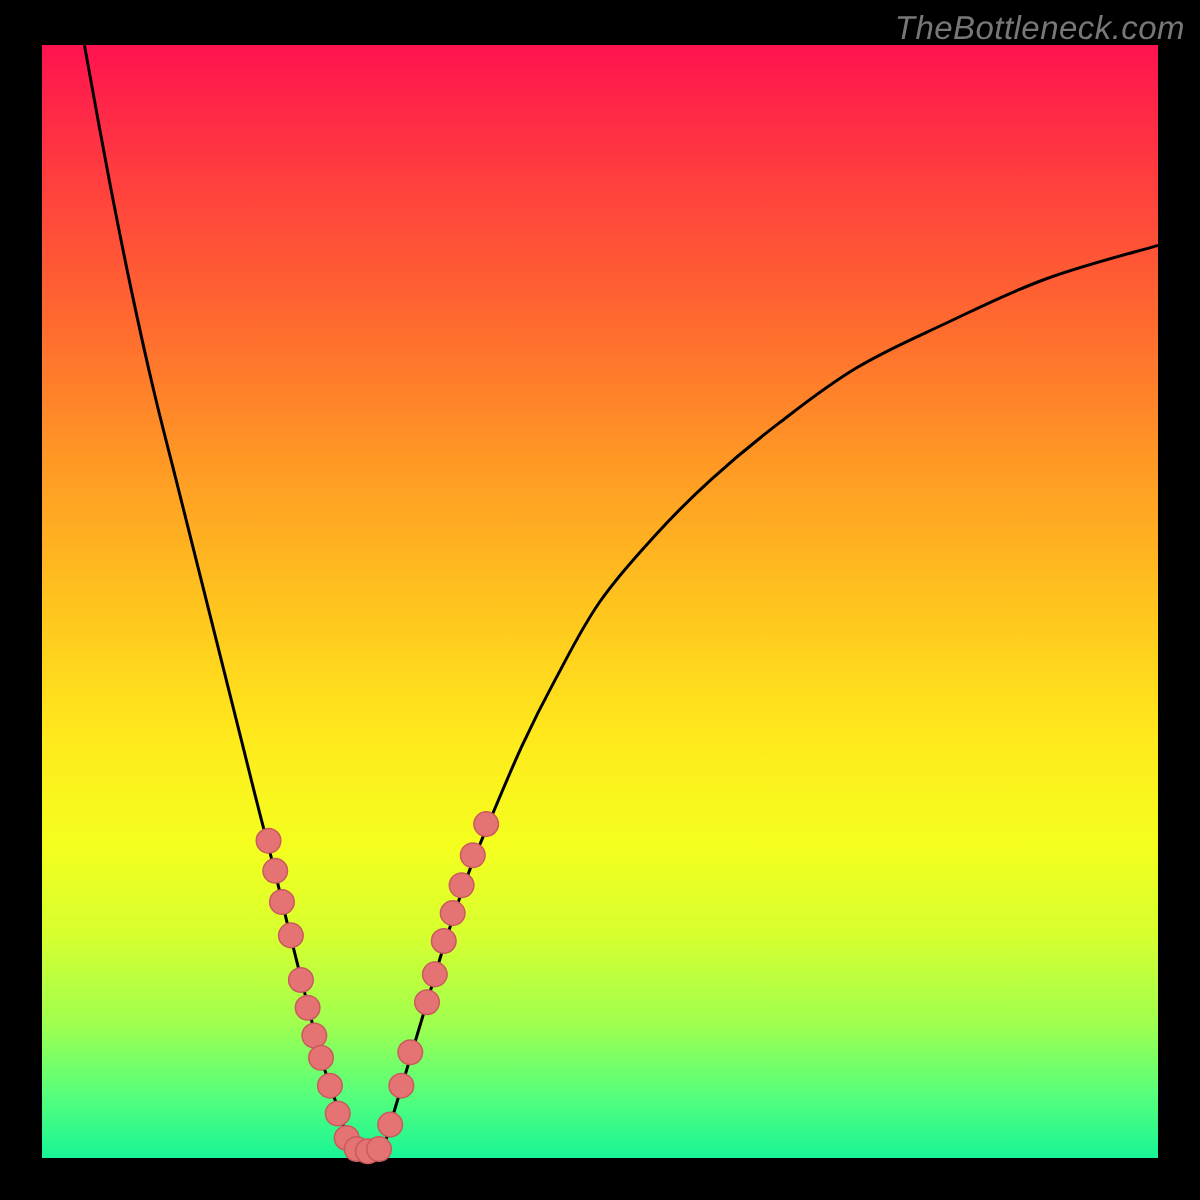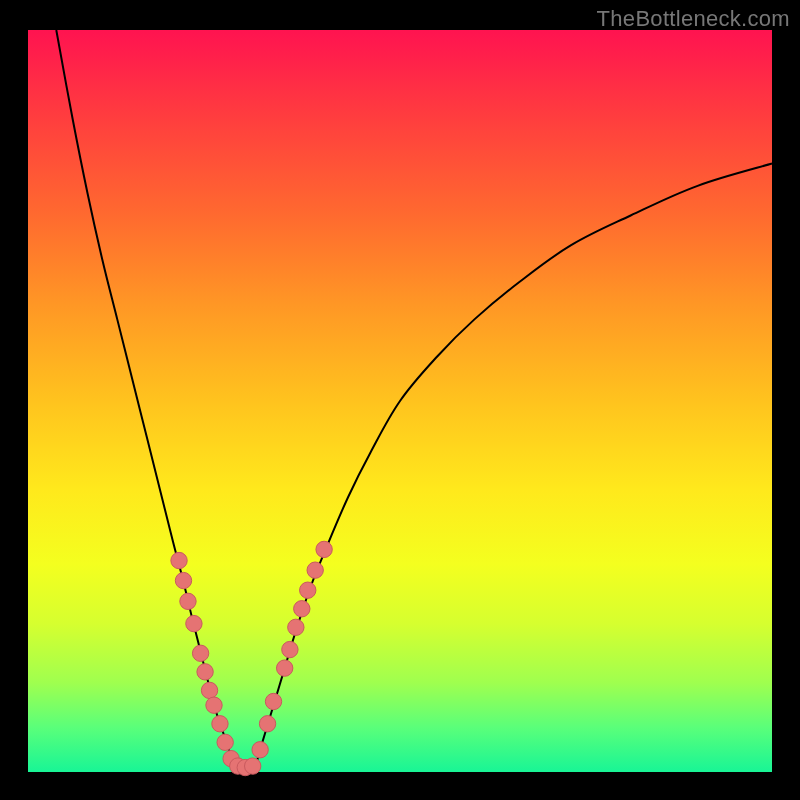--- a/index.html
+++ b/index.html
@@ -32,20 +32,21 @@
   }
   .watermark {
     position: absolute;
     top: 6px;
     right: 10px;
     color: #777;
     font-size: 22px;
     font-weight: 500;
     letter-spacing: 0.3px;
     user-select: none;
+    font-style: italic;
   }
   svg.curve {
     position: absolute;
     left: 0;
     top: 0;
     width: 744px;
     height: 742px;
     overflow: visible;
   }
 </style>

